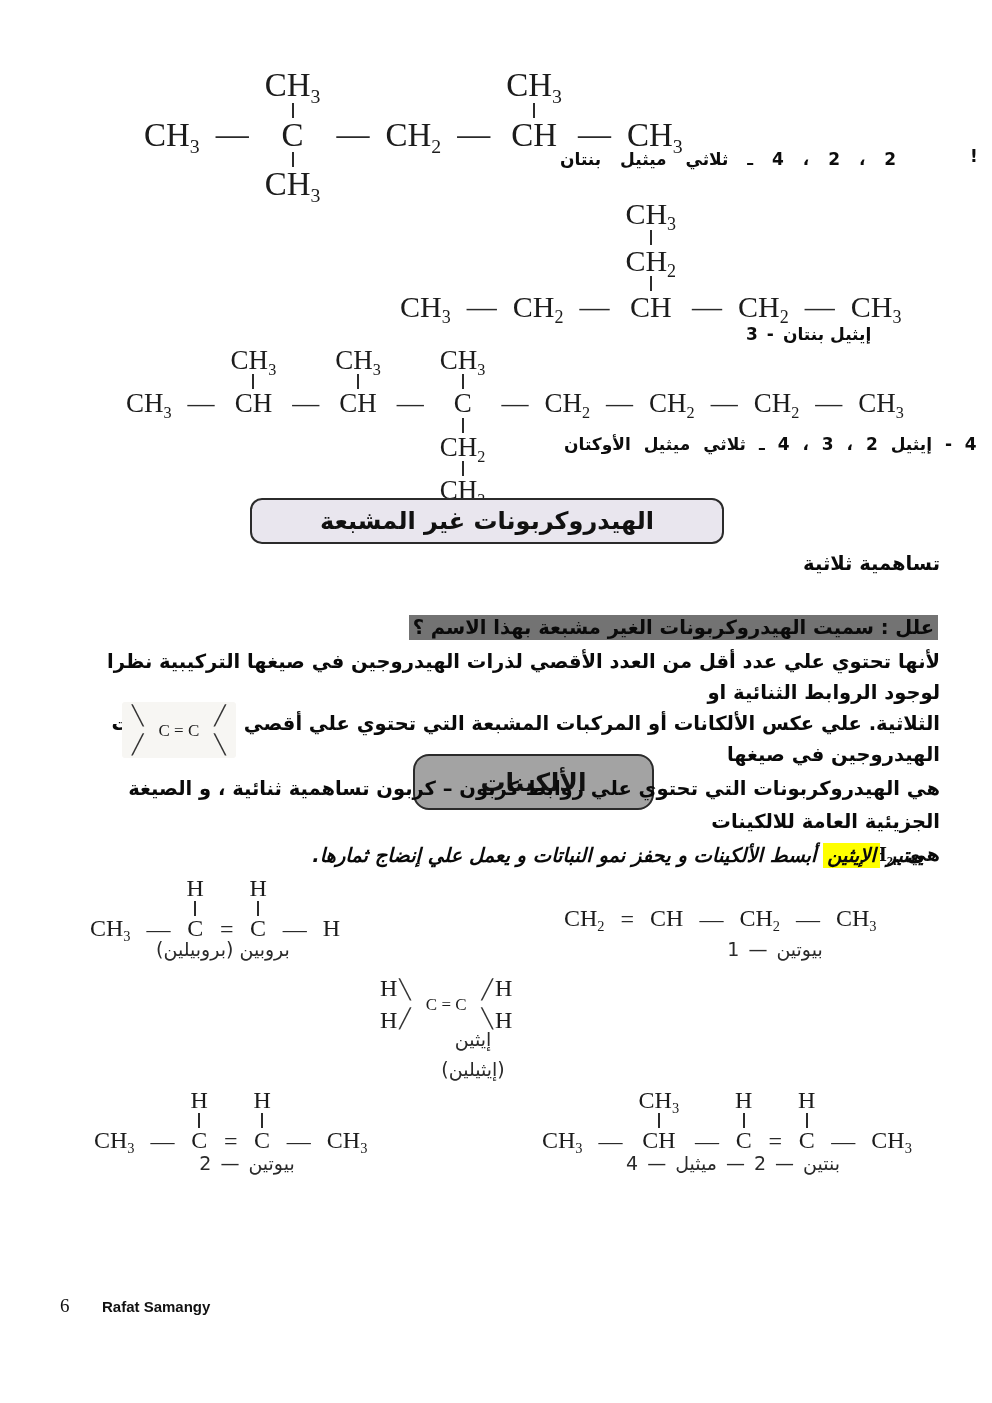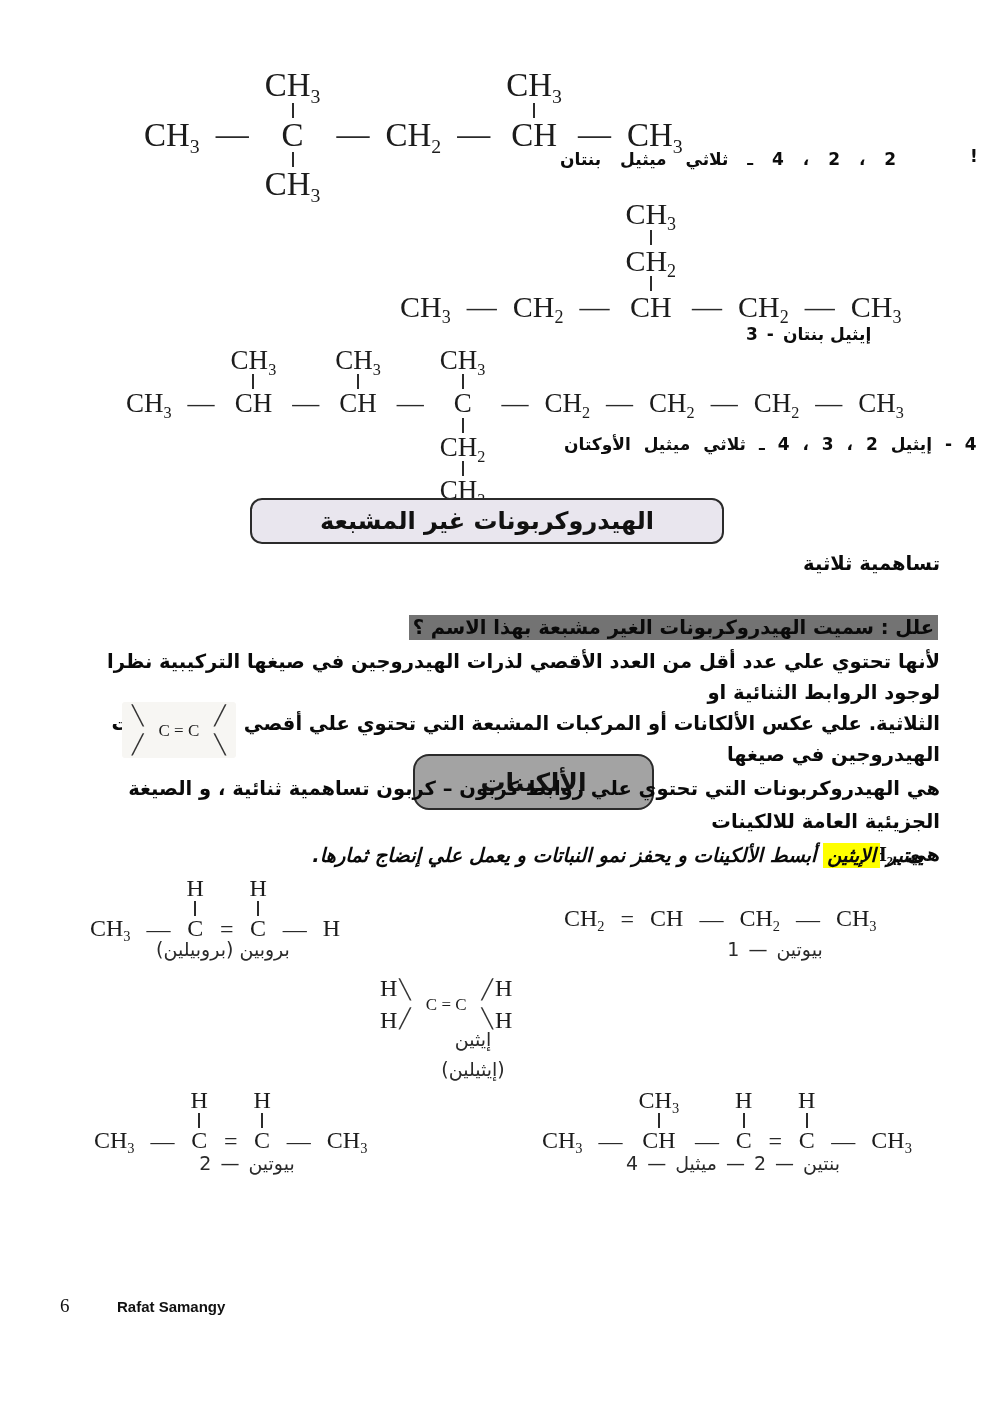--- a/index.html
+++ b/index.html
@@ -290,15 +290,15 @@
         <span class="tok">4</span>
         <span class="tok">—</span>
         <span class="tok">ميثيل</span>
         <span class="tok">—</span>
         <span class="tok">2</span>
         <span class="tok">—</span>
         <span class="tok">بنتين</span>
       </span></div>
 
   <div style="position:absolute;left:60px;top:1295px;font-family:'Liberation Serif','DejaVu Serif',serif;font-size:19px;">6</div>
-  <div style="position:absolute;left:117px;top:1298px;font-weight:bold;font-size:15px;font-family:'Liberation Sans','DejaVu Sans',sans-serif;">Rafat Samangy</div>
+  <div style="position:absolute;left:102px;top:1298px;font-weight:bold;font-size:15px;font-family:'Liberation Sans','DejaVu Sans',sans-serif;">Rafat Samangy</div>
 
 </div>
 
 </body></html>

